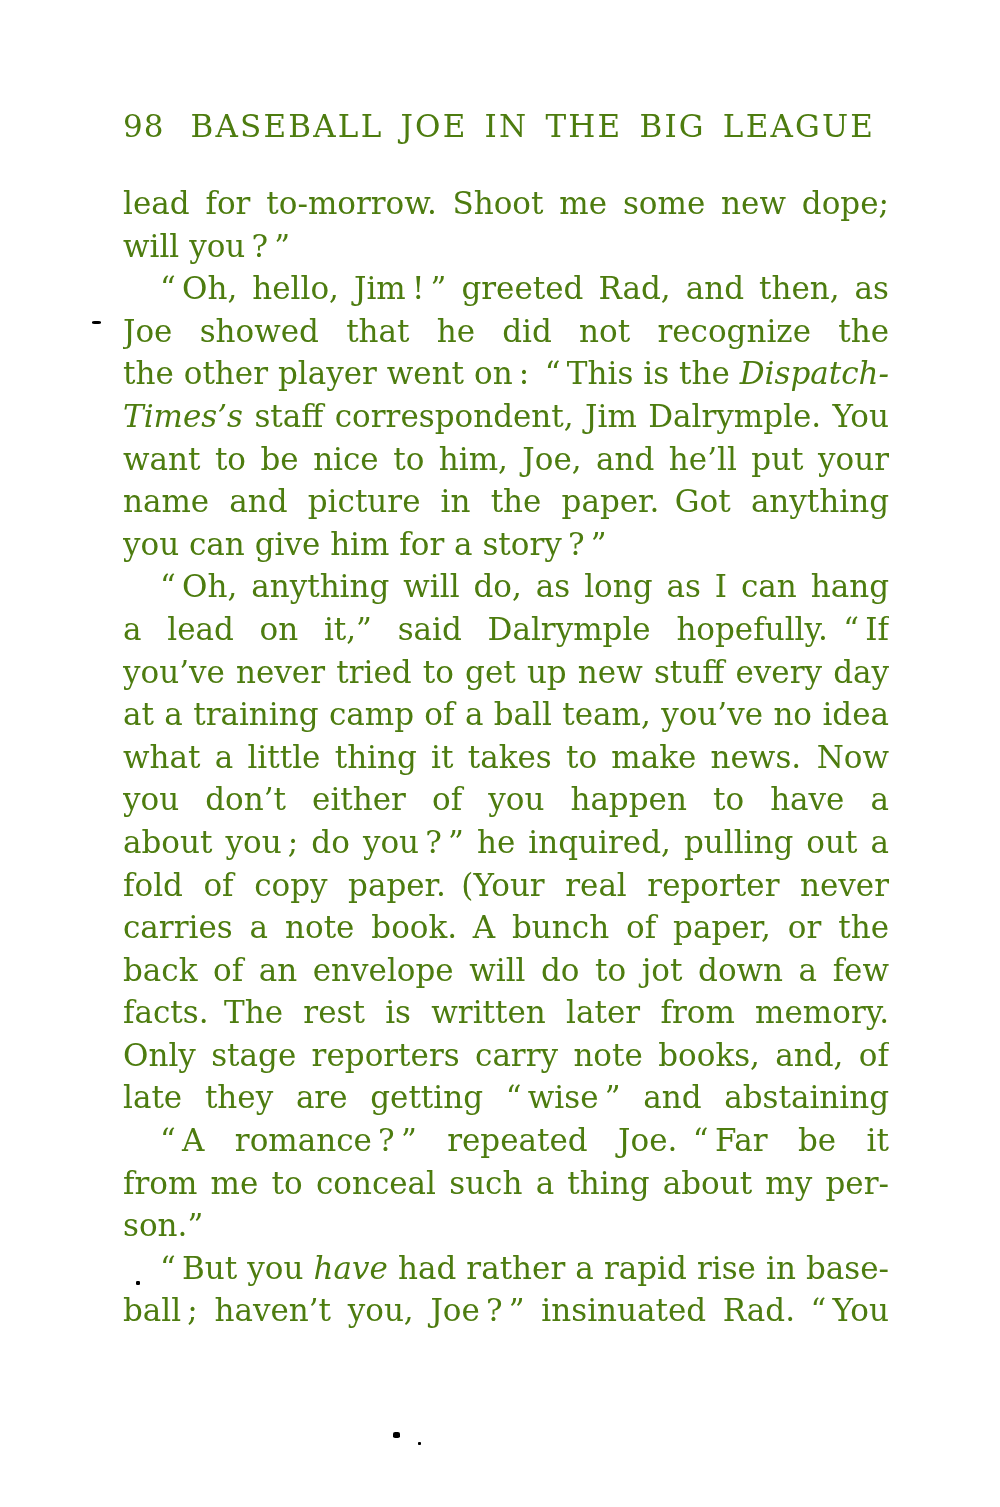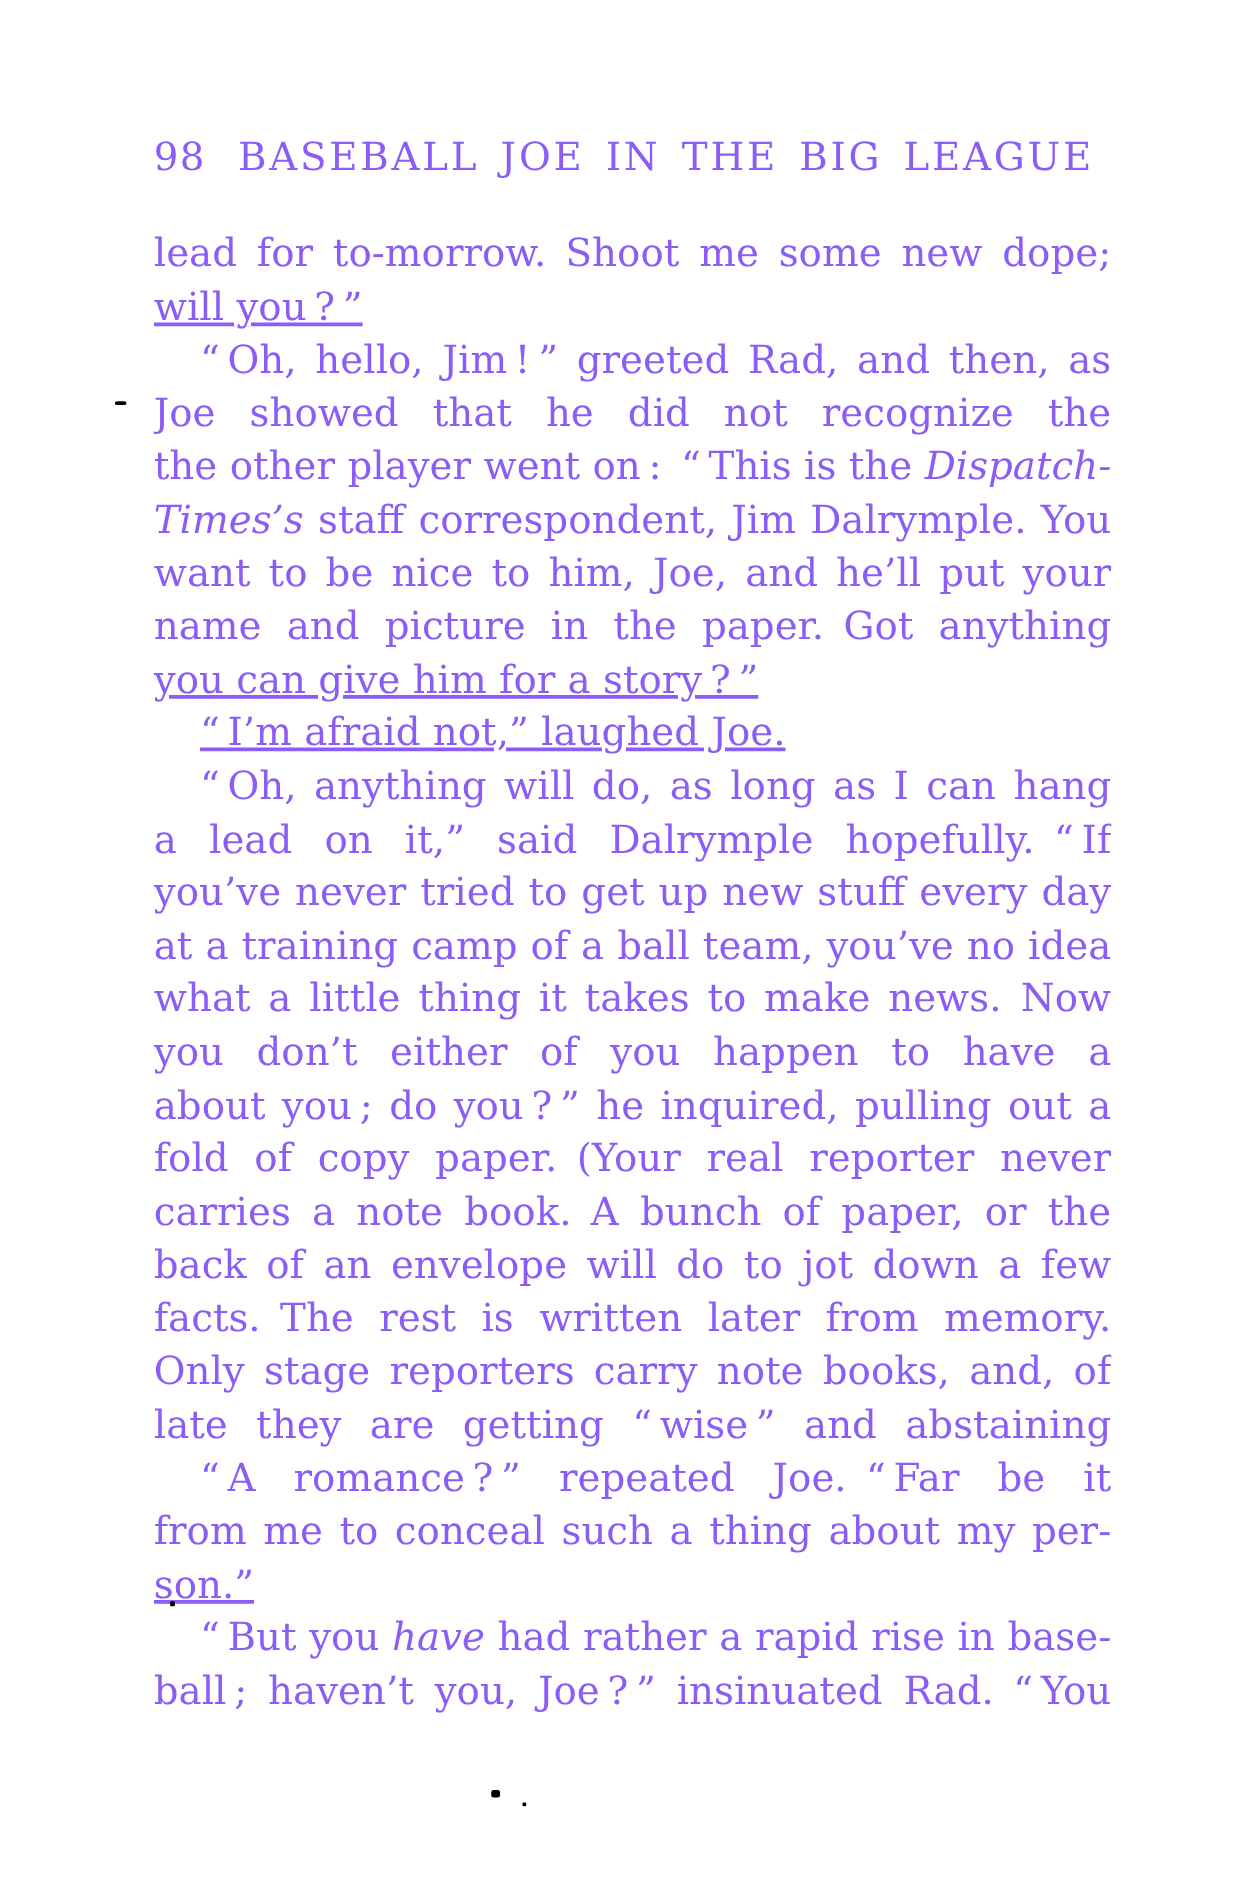--- a/index.html
+++ b/index.html
@@ -5,21 +5,21 @@
   html, body {
     margin: 0;
     padding: 0;
     background: #ffffff;
   }
   .page {
     position: relative;
     width: 1000px;
     height: 1507px;
     background: #ffffff;
-    color: #8b5cf6;
+    color: #4d7c0f;
     font-family: "DejaVu Serif", serif;
     overflow: hidden;
   }
   .header {
     position: absolute;
     left: 123px;
     top: 108px;
     width: 766px;
     display: flex;
     align-items: baseline;
@@ -48,21 +48,20 @@
     height: 42.6px;
     text-align: justify;
     text-align-last: justify;
     text-justify: inter-word;
     white-space: normal;
     overflow: hidden;
   }
   .line.nojust {
     text-align: left;
     text-align-last: left;
-    text-decoration: underline;
   }
   .line.indent {
     padding-left: 37px;
   }
   .it {
     font-style: italic;
   }
   .artifact {
     position: absolute;
     background: #000000;
@@ -80,21 +79,20 @@
   <div class="body-text">
       <div class="line"><span>lead for to-morrow. Shoot me some new dope;</span></div>
       <div class="line nojust"><span>will you ? ”</span></div>
       <div class="line indent"><span>“ Oh, hello, Jim ! ” greeted Rad, and then, as</span></div>
       <div class="line"><span>Joe showed that he did not recognize the speaker,</span></div>
       <div class="line"><span>the other player went on : “ This is the </span><span class="it">Dispatch-</span></div>
       <div class="line"><span class="it">Times’s</span><span> staff correspondent, Jim Dalrymple. You</span></div>
       <div class="line"><span>want to be nice to him, Joe, and he’ll put your</span></div>
       <div class="line"><span>name and picture in the paper. Got anything</span></div>
       <div class="line nojust"><span>you can give him for a story ? ”</span></div>
-      <div class="line nojust indent"><span>“ I’m afraid not,” laughed Joe.</span></div>
       <div class="line indent"><span>“ Oh, anything will do, as long as I can hang</span></div>
       <div class="line"><span>a lead on it,” said Dalrymple hopefully. “ If</span></div>
       <div class="line"><span>you’ve never tried to get up new stuff every day</span></div>
       <div class="line"><span>at a training camp of a ball team, you’ve no idea</span></div>
       <div class="line"><span>what a little thing it takes to make news. Now</span></div>
       <div class="line"><span>you don’t either of you happen to have a romance</span></div>
       <div class="line"><span>about you ; do you ? ” he inquired, pulling out a</span></div>
       <div class="line"><span>fold of copy paper. (Your real reporter never</span></div>
       <div class="line"><span>carries a note book. A bunch of paper, or the</span></div>
       <div class="line"><span>back of an envelope will do to jot down a few</span></div>

